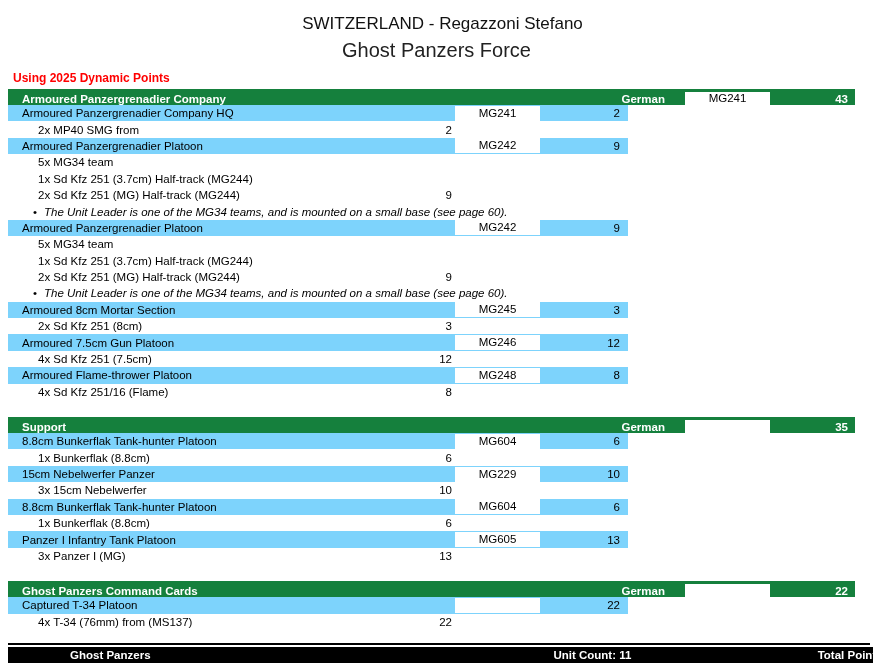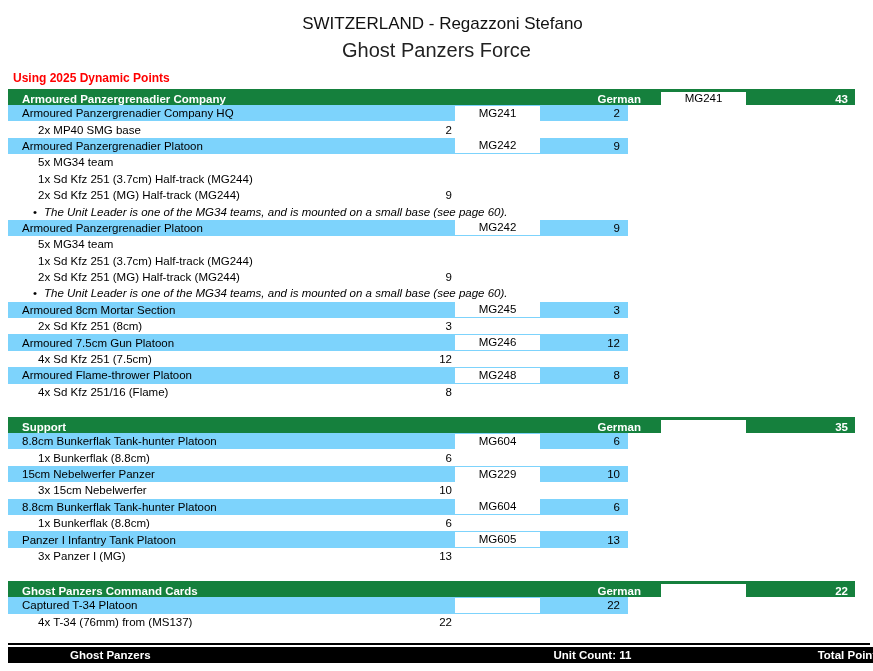--- a/index.html
+++ b/index.html
@@ -16,21 +16,21 @@
   .bar{
     margin-left:8px;width:847px;height:16px;background:#15803d;color:#fff;
     font-weight:bold;display:flex;align-items:flex-end;
   }
   .bar .name{flex:1;padding-left:14px;white-space:nowrap;}
   .bar .nation{white-space:nowrap;}
   .bar .idbox{
     width:85px;height:13px;line-height:13px;background:#fff;color:#000;
     font-weight:normal;text-align:center;margin-left:20px;overflow:hidden;
   }
-  .bar .pts{width:109px;box-sizing:border-box;text-align:right;padding-right:7px;}
+  .bar .pts{width:85px;box-sizing:border-box;text-align:right;padding-right:7px;}
 
   .section{margin-top:0;}
   .section + .section{margin-top:17px;}
 
   .r{margin-left:8px;width:620px;height:16.4px;display:flex;align-items:center;}
   .r.unit{background:#7dd3fc;}
   .unit .name{flex:1;padding-left:14px;white-space:nowrap;overflow:hidden;}
   .unit .idbox{width:85px;height:15px;line-height:15px;background:#fff;text-align:center;overflow:hidden;}
   .unit .pts{width:88px;box-sizing:border-box;text-align:right;padding-right:8px;}
 
@@ -65,21 +65,21 @@
       <span class="pts">43</span>
     </div>
     <div class="rows">
           <div class="r unit">
     <span class="name">Armoured Panzergrenadier Company HQ</span>
     <span class="idbox">MG241</span>
     <span class="pts">2</span>
   </div>
           <div class="r item">
     <span class="left">
-      <span>2x MP40 SMG base</span>
+      <span>2x MP40 SMG from</span>
       <span>2</span>
     </span>
   </div>
           <div class="r unit">
     <span class="name">Armoured Panzergrenadier Platoon</span>
     <span class="idbox">MG242</span>
     <span class="pts">9</span>
   </div>
           <div class="r item">
     <span class="left">

